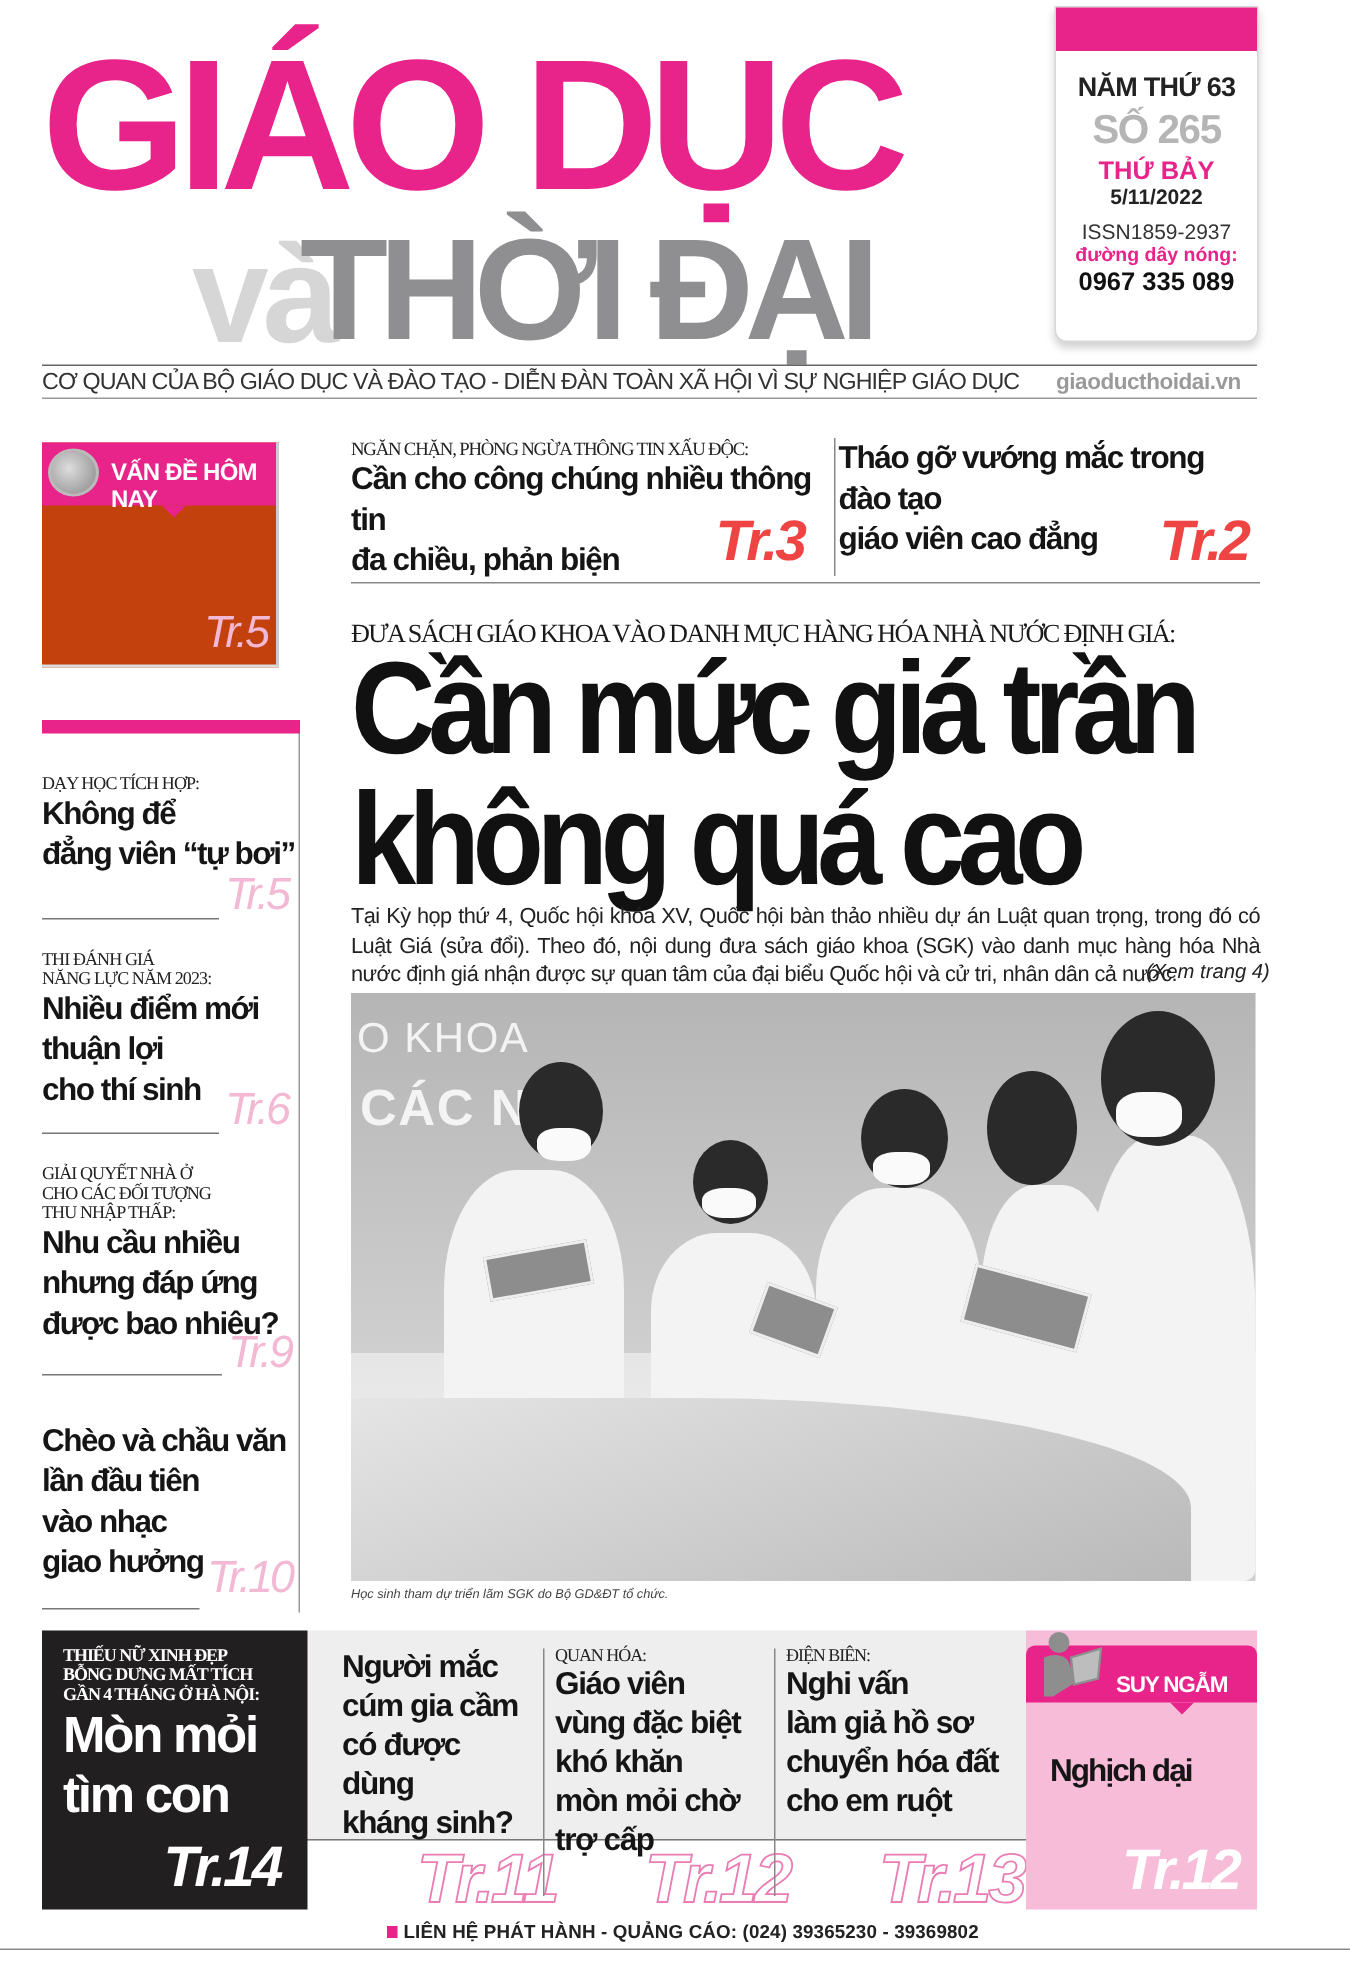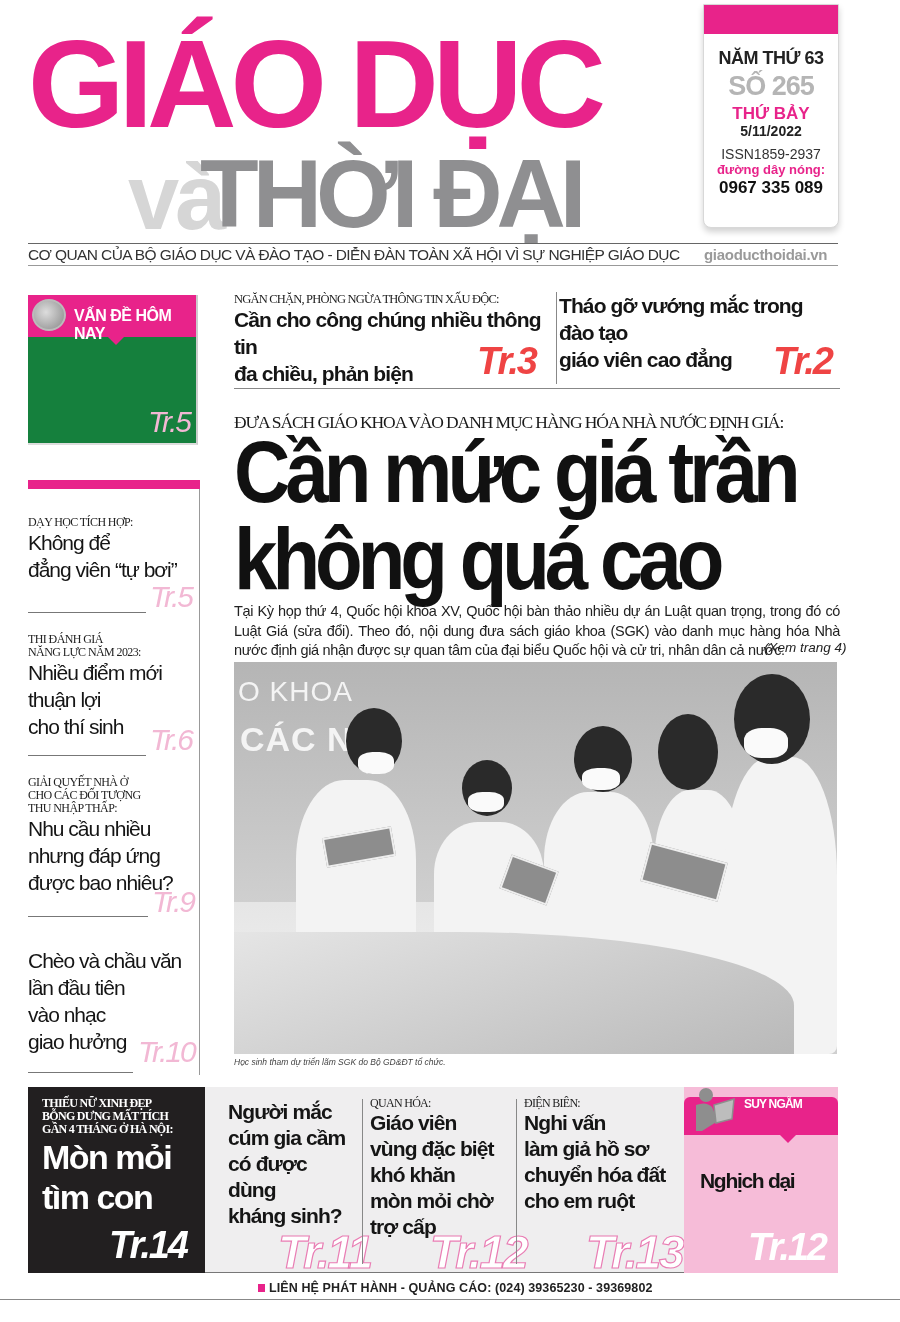--- a/index.html
+++ b/index.html
@@ -21,33 +21,33 @@
   .issue-bar { height: 29px; background: #e8238a; }
   .issue-year { margin-top: 14px; font-size: 18px; font-weight: 700; color: #222; letter-spacing: -0.5px; }
   .issue-no { margin-top: 2px; font-size: 27px; font-weight: 700; color: #b5b5b5; letter-spacing: -1px; line-height: 30px; }
   .issue-day { margin-top: 4px; font-size: 17px; font-weight: 700; color: #e8238a; line-height: 18px; }
   .issue-date { font-size: 14px; font-weight: 700; color: #222; line-height: 16px; }
   .issue-issn { margin-top: 7px; font-size: 14px; color: #333; line-height: 16px; }
   .issue-hot { font-size: 13px; font-weight: 700; color: #e8238a; line-height: 16px; }
   .issue-phone { font-size: 17px; font-weight: 700; color: #111; line-height: 20px; }
 
   
-  .van-de { left: 28px; top: 295px; width: 170px; height: 150px; background: #15803d; border-right: 2px solid #ccc; border-bottom: 2px solid #ddd; }
+  .van-de { left: 28px; top: 295px; width: 158px; height: 150px; background: #c2410c; border-right: 2px solid #ccc; border-bottom: 2px solid #ddd; }
   .van-de-head { height: 42px; background: #e8238a; color: #fff; font-weight: 700; font-size: 16px; padding: 12px 0 0 46px; position: relative; letter-spacing: -0.5px; }
   .van-de-head::after { content: ""; position: absolute; left: 80px; bottom: -8px; border: 8px solid transparent; border-top-color: #e8238a; border-bottom: 0; }
   .globe-icon { position: absolute; left: 4px; top: 4px; width: 34px; height: 32px; border-radius: 50%; background: radial-gradient(circle at 40% 40%, #ddd, #888); border: 2px solid #bbb; }
   .van-de-title { position: absolute; left: 18px; top: 58px; font-size: 31px; line-height: 34px; font-weight: 700; letter-spacing: -1.5px; color: #151515; }
   .tr-ghost { color: #f2b8d4; font-style: italic; font-weight: 400; letter-spacing: -2px; }
   .van-de-tr { position: absolute; right: 6px; bottom: 4px; font-size: 30px; }
 
   .left-col { left: 28px; top: 480px; width: 172px; height: 595px; border-right: 1px solid #999; }
   .left-pinkbar { position: absolute; left: 0; top: 0; width: 172px; height: 9px; background: #e8238a; }
   .lstory { position: absolute; left: 0; width: 172px; }
   .lkick { font-family: "Liberation Serif", serif; font-size: 12px; line-height: 13px; color: #222; letter-spacing: -0.6px; text-transform: uppercase; }
-  .lhead { font-size: 21px; line-height: 27px; font-weight: 400; color: #151515; letter-spacing: -1px; }
+  .lhead { font-size: 21px; line-height: 27px; font-weight: 700; color: #151515; letter-spacing: -1px; }
   .lrule { position: absolute; height: 1px; background: #777; }
   .ltr { position: absolute; font-size: 30px; }
 
   
   .teaser1 { left: 234px; top: 292px; width: 310px; height: 92px; }
   .teaser2 { left: 556px; top: 292px; width: 284px; height: 92px; border-left: 1px solid #888; padding-left: 2px; }
   .tkick { font-family: "Liberation Serif", serif; font-size: 12.5px; line-height: 14px; color: #222; letter-spacing: -0.8px; }
   .thead { font-size: 21px; line-height: 27px; font-weight: 700; color: #151515; letter-spacing: -0.9px; }
   .ttr { position: absolute; font-size: 38px; font-weight: 900; font-style: italic; color: #ef4444; letter-spacing: -2px; }
   .top-rule { left: 234px; top: 388px; width: 606px; height: 1px; background: #888; }
@@ -64,33 +64,33 @@
   .photo-text1 { position: absolute; left: 4px; top: 14px; font-size: 28px; color: #f4f4f4; letter-spacing: 1px; }
   .photo-text2 { position: absolute; left: 6px; top: 58px; font-size: 34px; font-weight: 700; color: #f4f4f4; letter-spacing: 1px; }
   .person { position: absolute; background: #f3f3f3; border-radius: 40% 40% 8px 8px; }
   .head { position: absolute; border-radius: 50%; background: #2a2a2a; }
   .mask { position: absolute; background: #fafafa; border-radius: 40%; }
   .table { position: absolute; left: 0; top: 270px; width: 560px; height: 122px; background: linear-gradient(160deg, #e5e5e5, #b9b9b9); border-radius: 0 60% 0 0; }
   .book { position: absolute; background: #8d8d8d; border: 2px solid #eee; }
   .caption { left: 234px; top: 1057px; font-size: 8.5px; font-style: italic; color: #444; }
 
   
-  .bstrip { left: 28px; top: 1087px; width: 810px; height: 186px; background: #efeeef; border-bottom: 1px solid #777; }
+  .bstrip { left: 28px; top: 1087px; width: 810px; height: 140px; background: #efeeef; border-bottom: 1px solid #777; }
   .b-black { position: absolute; left: 0; top: 0; width: 177px; height: 186px; background: #221f20; padding: 10px 0 0 14px; }
   .b-black .kick { font-family: "Liberation Serif", serif; font-size: 12px; line-height: 13px; color: #fff; letter-spacing: -0.7px; font-weight: 700; }
   .b-black .head { position: static; background: none; font-size: 34px; line-height: 38px; color: #fff; font-weight: 700; letter-spacing: -1.5px; border-radius: 0; margin-top: 2px; }
   .b-black .tr { position: absolute; right: 18px; bottom: 6px; font-size: 38px; font-weight: 900; font-style: italic; color: #fff; letter-spacing: -2px; }
   .bcell { position: absolute; top: 0; height: 186px; }
   .bcell .kick { font-family: "Liberation Serif", serif; font-size: 12px; line-height: 13px; color: #222; letter-spacing: -0.7px; }
   .bcell .h { font-size: 21px; line-height: 26px; font-weight: 700; color: #151515; letter-spacing: -0.9px; }
   .outline-tr { position: absolute; font-size: 46px; font-weight: 900; font-style: italic; color: #fff; letter-spacing: -2px; -webkit-text-stroke: 1.2px #e97db4; }
   .vsep { position: absolute; top: 12px; width: 1px; height: 165px; background: #888; }
 
   .suy-ngam { position: absolute; left: 656px; top: 0; width: 154px; height: 186px; background: #f6bcd8; }
-  .suy-head { position: absolute; left: 0; top: 10px; width: 154px; height: 38px; background: #e8238a; color: #fff; font-weight: 700; font-size: 12px; padding: 0 0 0 60px; letter-spacing: -0.8px; border-radius: 6px 6px 0 0; }
+  .suy-head { position: absolute; left: 0; top: 10px; width: 154px; height: 38px; background: #e8238a; color: #fff; font-weight: 700; font-size: 15px; padding: 18px 0 0 60px; letter-spacing: -0.8px; border-radius: 6px 6px 0 0; }
   .suy-head::after { content: ""; position: absolute; left: 96px; bottom: -8px; border: 8px solid transparent; border-top-color: #e8238a; border-bottom: 0; }
   .reader-icon { position: absolute; left: 8px; top: 0px; width: 44px; height: 48px; }
   .suy-title { position: absolute; left: 16px; top: 82px; font-size: 21px; font-weight: 700; color: #151515; letter-spacing: -1.3px; }
   .suy-tr { position: absolute; right: 12px; bottom: 4px; font-size: 38px; font-weight: 900; font-style: italic; color: #fff; letter-spacing: -2px; }
 
   
   .footer { left: 258px; top: 1281px; font-size: 12.5px; font-weight: 700; color: #222; letter-spacing: 0.1px; white-space: nowrap; }
   .footer-sq { display: inline-block; width: 7px; height: 8px; background: #e8238a; margin-right: 4px; vertical-align: 0; }
   .footer-rule { left: 0; top: 1299px; width: 900px; height: 1px; background: #888; }
 </style>

